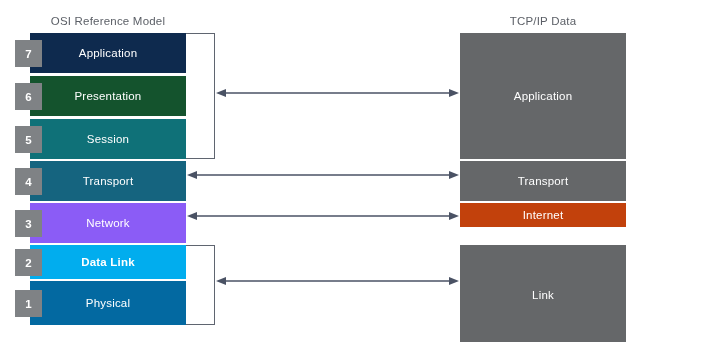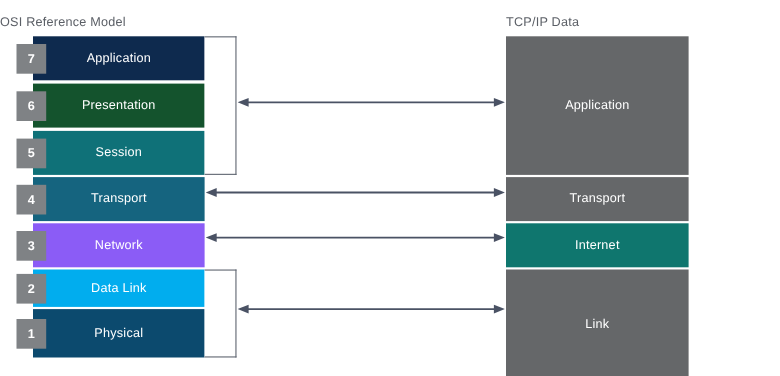--- a/index.html
+++ b/index.html
@@ -11,21 +11,21 @@
     position:relative;
   }
   #canvas{position:absolute;left:0;top:0;width:709px;height:342px;}
 
   .title{
     position:absolute;
     font-size:11.5px;
     color:#5b5f66;
     letter-spacing:.2px;
     white-space:nowrap;
-    text-align:left;
+    text-align:center;
   }
   #osi-title{left:0;top:15px;width:216px;}
   #tcp-title{left:460px;top:15px;width:166px;}
 
   
   .osi-row{position:absolute;left:0;}
   .osi-box{
     position:absolute;left:30px;width:156px;height:100%;
     display:flex;align-items:center;justify-content:center;
   }
@@ -94,44 +94,44 @@
         </div>
         <div class="osi-badge" style="top: 7px;">4</div>
       </div>
       <div class="osi-row" style="top: 203px; height: 40px; width: 216px;">
         <div class="osi-box" style="background: #8b5cf6;">
           <span class="osi-label">Network</span>
         </div>
         <div class="osi-badge" style="top: 7px;">3</div>
       </div>
       <div class="osi-row" style="top: 245px; height: 34px; width: 216px;">
-        <div class="osi-box" style="background: rgb(1, 173, 238);">
+        <div class="osi-box" style="background: rgb(1, 173, 238); font-weight: bold;">
           <span class="osi-label">Data Link</span>
         </div>
         <div class="osi-badge" style="top: 4px;">2</div>
       </div>
       <div class="osi-row" style="top: 281px; height: 44px; width: 216px;">
-        <div class="osi-box" style="background: #0c4a6e;">
+        <div class="osi-box" style="background: #0369a1;">
           <span class="osi-label">Physical</span>
         </div>
         <div class="osi-badge" style="top: 9px;">1</div>
       </div>
     </div>
   <div id="brackets">
       <div class="bracket" style="top: 33px; height: 126px;"></div>
       <div class="bracket" style="top: 245px; height: 80px;"></div>
     </div>
   <div id="tcp-stack">
       <div class="tcp-box" style="top: 33px; height: 126px; background: rgb(101, 103, 105);">
         <span class="tcp-label">Application</span>
       </div>
       <div class="tcp-box" style="top: 161px; height: 40px; background: rgb(101, 103, 105);">
         <span class="tcp-label">Transport</span>
       </div>
-      <div class="tcp-box" style="top: 203px; height: 40px; background: #0f766e;">
+      <div class="tcp-box" style="top: 203px; height: 24px; background: #c2410c;">
         <span class="tcp-label">Internet</span>
       </div>
       <div class="tcp-box" style="top: 245px; height: 100px; background: rgb(101, 103, 105);">
         <span class="tcp-label">Link</span>
       </div>
     </div>
   <div id="arrows">
       <div class="arrow" style="left: 216px; top: 87px; width: 243px;">
         <svg width="243" height="12" viewBox="0 0 243 12">
           <line x1="8" y1="6" x2="235" y2="6" stroke="#4a5264" stroke-width="1.6"></line>

